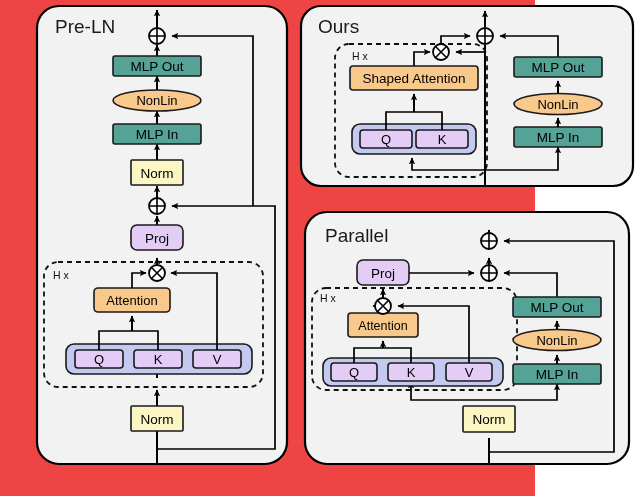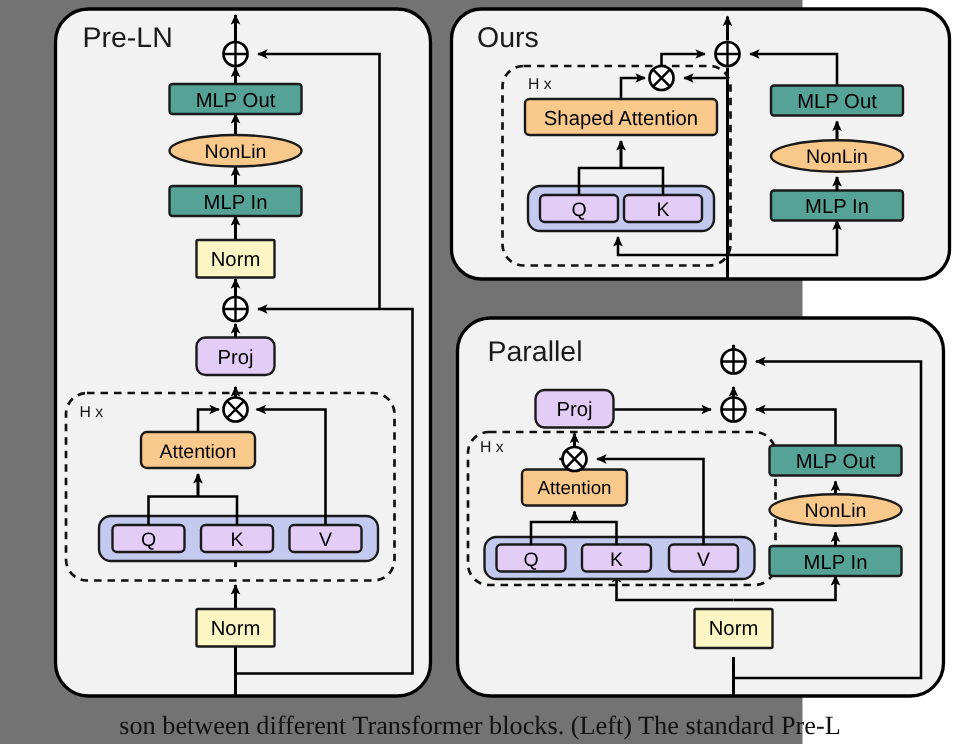--- a/index.html
+++ b/index.html
@@ -1,18 +1,18 @@
 <!DOCTYPE html>
 <html><head>
 <meta charset="utf-8">
 <style>
   html,body{margin:0;padding:0;background:#ffffff;}
   body{width:640px;height:496px;overflow:hidden;
        font-family:"Liberation Sans",sans-serif;}
-  #stage{position:relative;width:535px;height:496px;background:#737373;}
+  #stage{position:relative;width:535px;height:496px;background:#ef4444;}
   svg{display:block;}
   .panel-bg{fill:#f2f2f2;stroke:#000000;stroke-width:2.2;}
   .dash-box{fill:none;stroke:#111111;stroke-width:1.8;stroke-dasharray:5 4;}
   .wire{stroke:#000000;stroke-width:2;fill:none;}
   .wire-thin{stroke:#000000;stroke-width:1.7;fill:none;}
   .box{stroke:#1a1a1a;stroke-width:1.6;}
   .teal{fill:#55a396;}
   .peach{fill:#f9c98c;}
   .yellow{fill:#fbf6c4;}
   .purple{fill:#e3cdf7;}
@@ -283,15 +283,14 @@
       <circle class="op" cx="489" cy="273" r="8"></circle>
       <path class="opline" d="M481,273 L497,273 M489,265 L489,281"></path>
     </g>
     <g>
       <circle class="op" cx="383" cy="306" r="8"></circle>
       <path class="opline" d="M377.3,300.3 L388.7,311.7 M388.7,300.3 L377.3,311.7"></path>
     </g>
   </g>
 </svg>
 
-<div class="caption">son between different Transformer blocks. (Left) The standard Pre-L</div>
 
 </div>
 
 </body></html>

